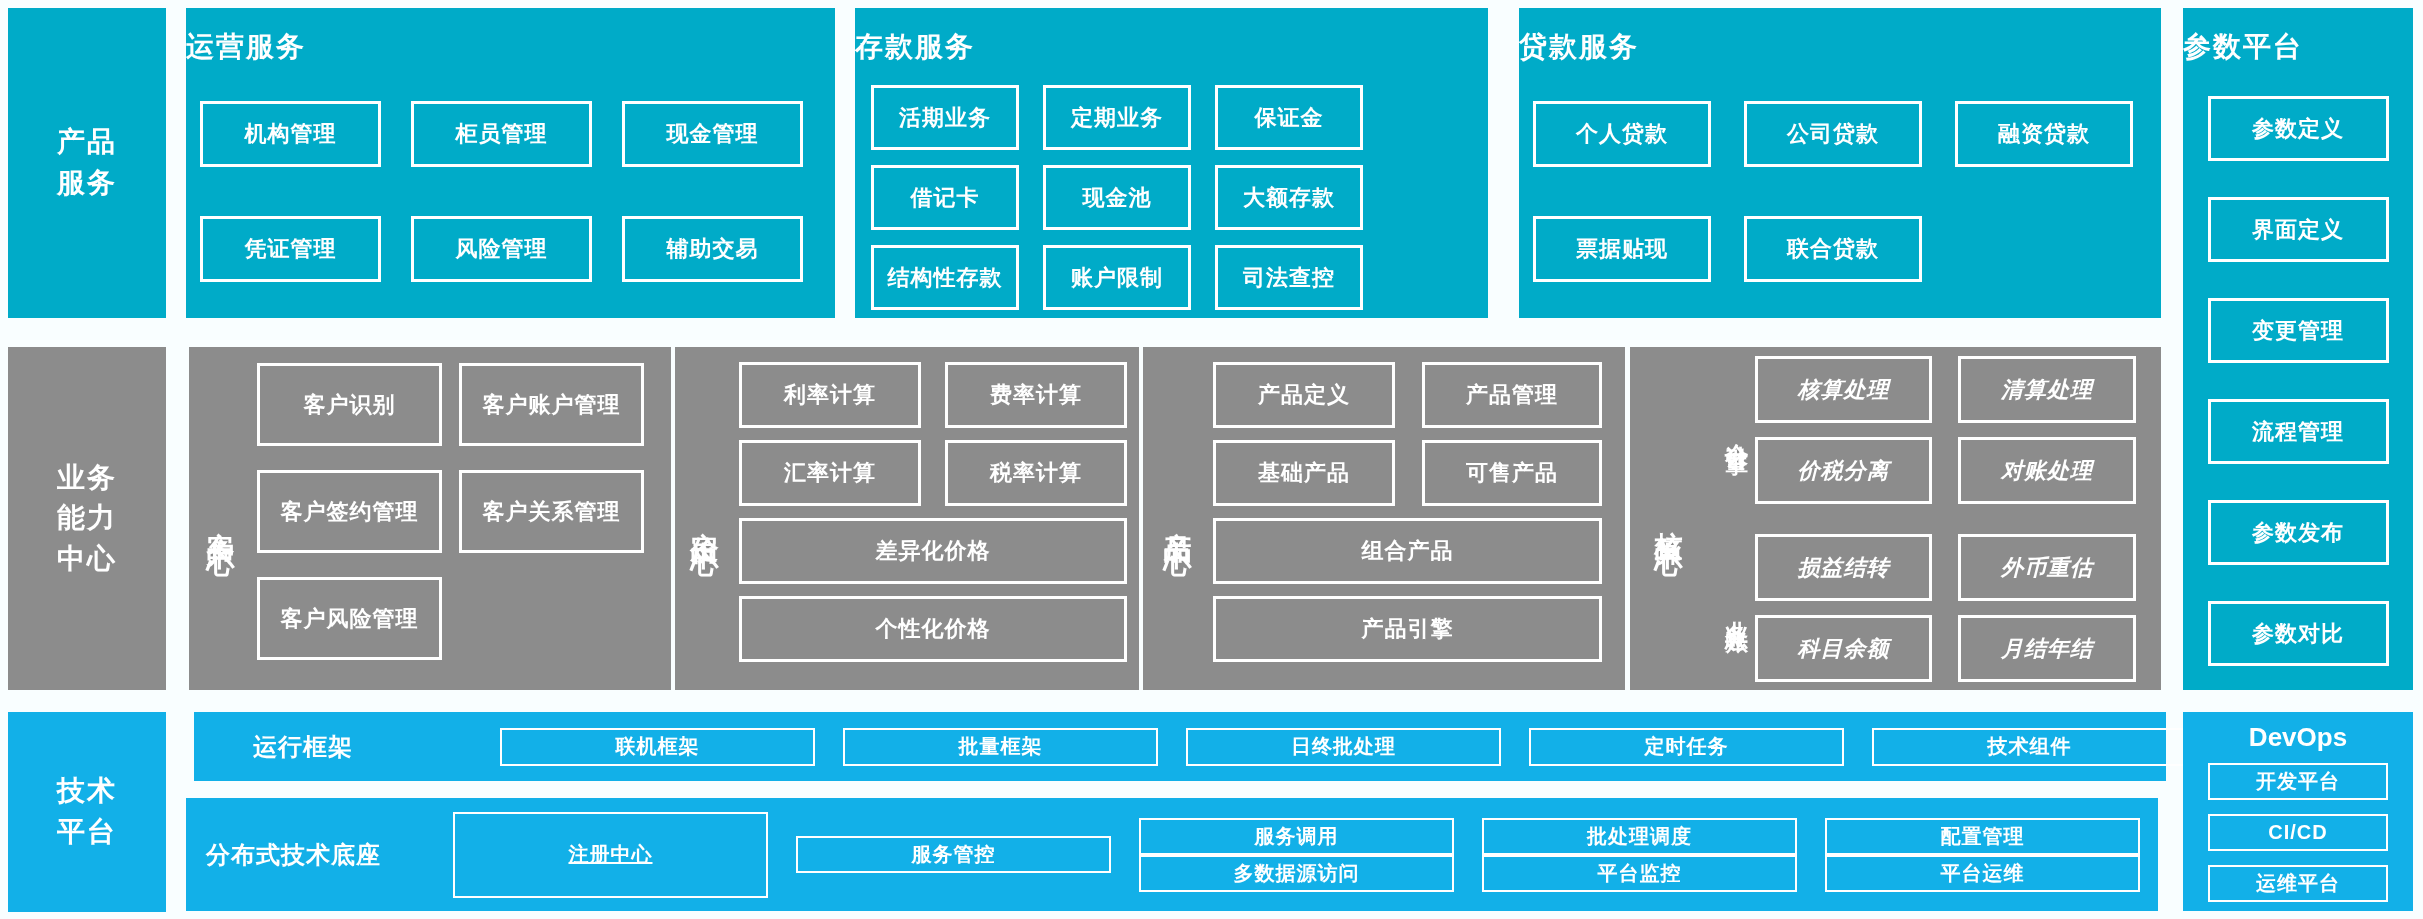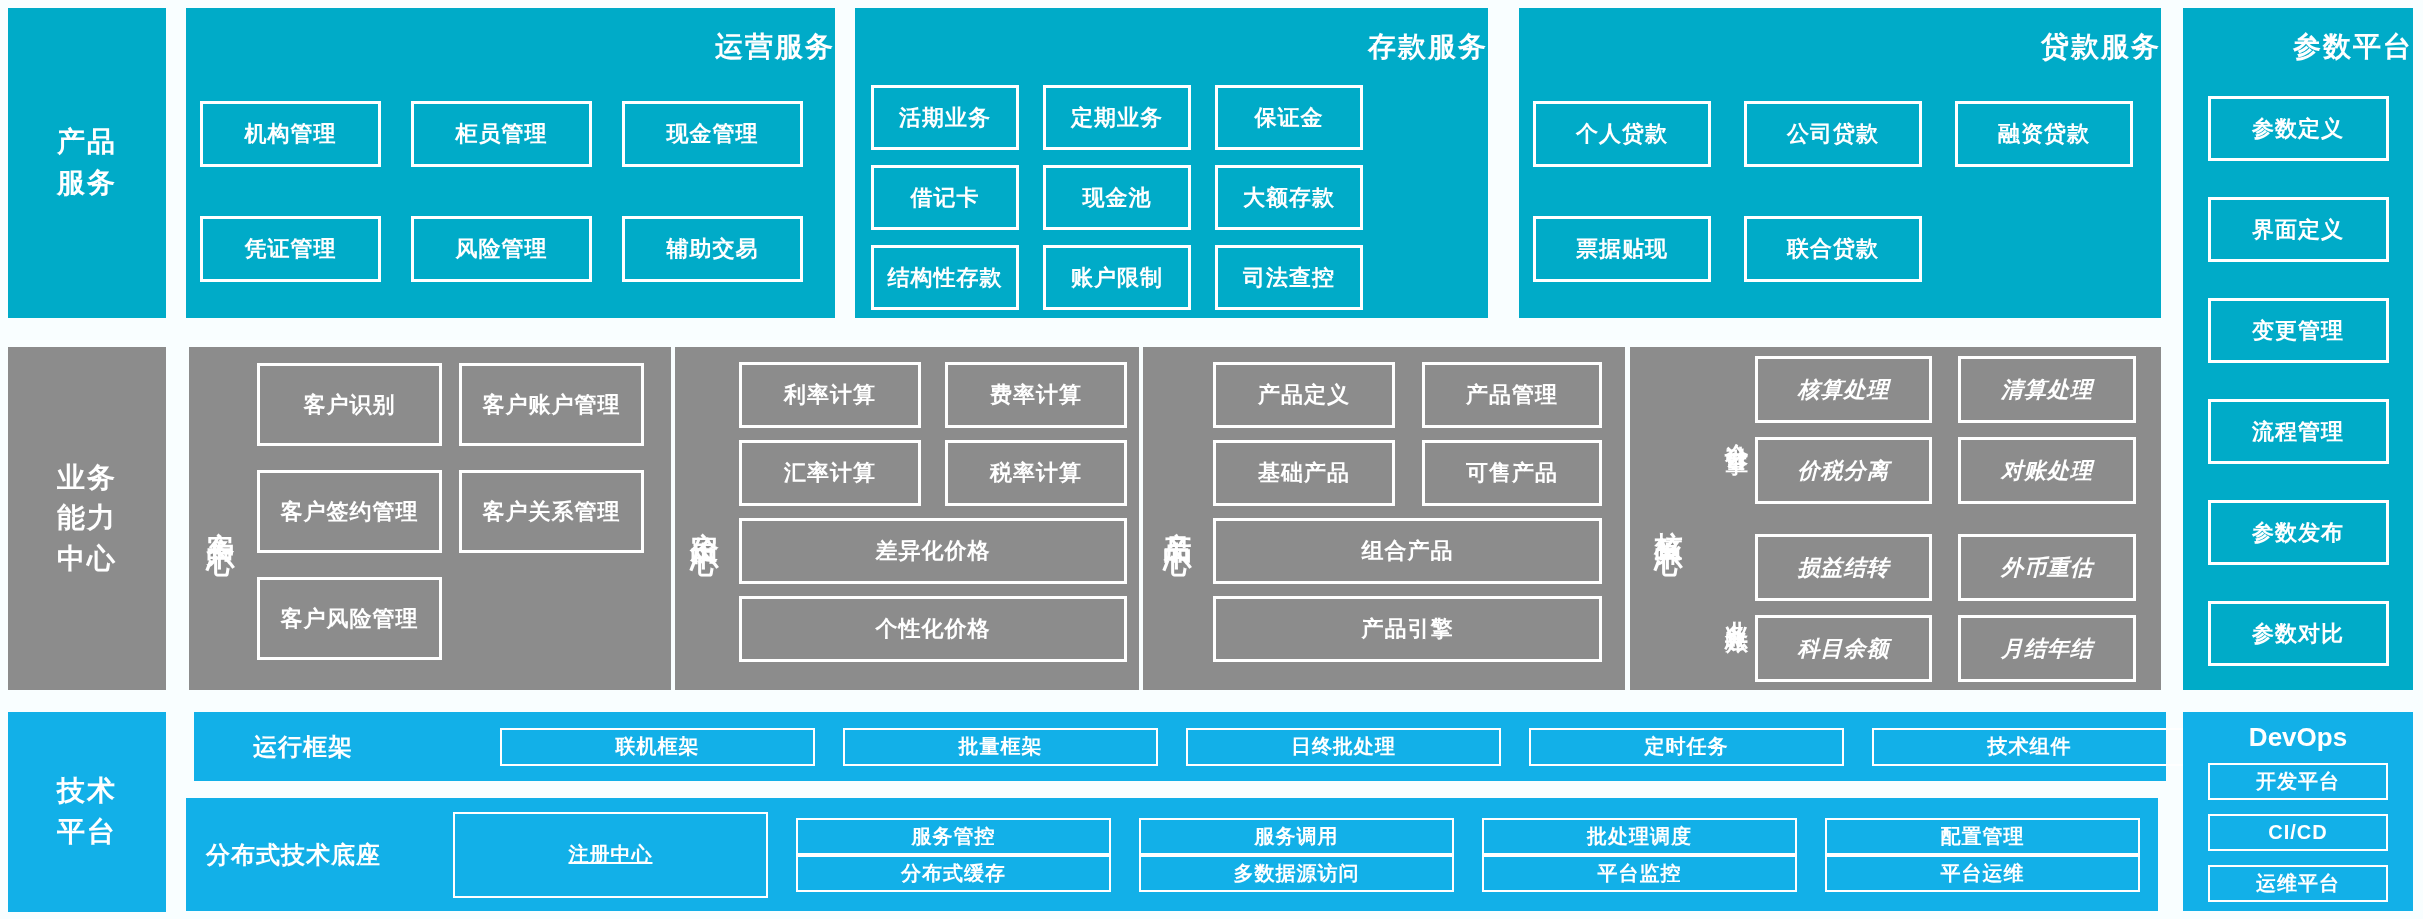--- a/index.html
+++ b/index.html
@@ -26,21 +26,21 @@
   #sb-product   {left:8px;  top:8px;   width:158px; height:310px;}
   #sb-capability{left:8px;  top:347px; width:158px; height:343px;}
   #sb-tech      {left:8px;  top:712px; width:158px; height:200px;}
 
   
   #p-ops    {left:186px;  top:8px; width:649px; height:310px;}
   #p-deposit{left:855px;  top:8px; width:633px; height:310px;}
   #p-loan   {left:1519px; top:8px; width:642px; height:310px;}
   #p-param  {left:2183px; top:8px; width:230px; height:682px;}
 
-  .svc-title{margin:20px 0 0 0;height:34px;text-align:right;font-size:28px;letter-spacing:2px;}
+  .svc-title{margin:20px 0 0 0;height:34px;text-align:left;font-size:28px;letter-spacing:2px;}
   .box{
     box-sizing:border-box;border:3px solid #fff;
     display:flex;align-items:center;justify-content:center;
     font-size:22px;letter-spacing:1px;text-align:center;
   }
   .ops-grid{margin:39px 0 0 14px;display:grid;grid-template-columns:repeat(3,181px);column-gap:30px;row-gap:49px;}
   .ops-grid .box{height:66px;}
   .dep-grid{margin:23px 0 0 16px;display:grid;grid-template-columns:repeat(3,148px);column-gap:24px;row-gap:15px;}
   .dep-grid .box{height:65px;}
   .loan-grid{margin:39px 0 0 14px;display:grid;grid-template-columns:repeat(3,178px);column-gap:33px;row-gap:49px;}
@@ -231,21 +231,20 @@
       <div class="box">技术组件</div>
     </div>
   </section>
 
   <section id="p-distributed" class="panel blue">
     <div class="row-label">分布式技术底座</div>
     <div class="db-content">
       <div class="box registry">注册中心</div>
       <div class="db-col">
         <div class="box">服务管控</div>
-        <div class="box">分布式缓存</div>
       </div>
       <div class="db-col">
         <div class="box">服务调用</div>
         <div class="box">多数据源访问</div>
       </div>
       <div class="db-col">
         <div class="box">批处理调度</div>
         <div class="box">平台监控</div>
       </div>
       <div class="db-col">

